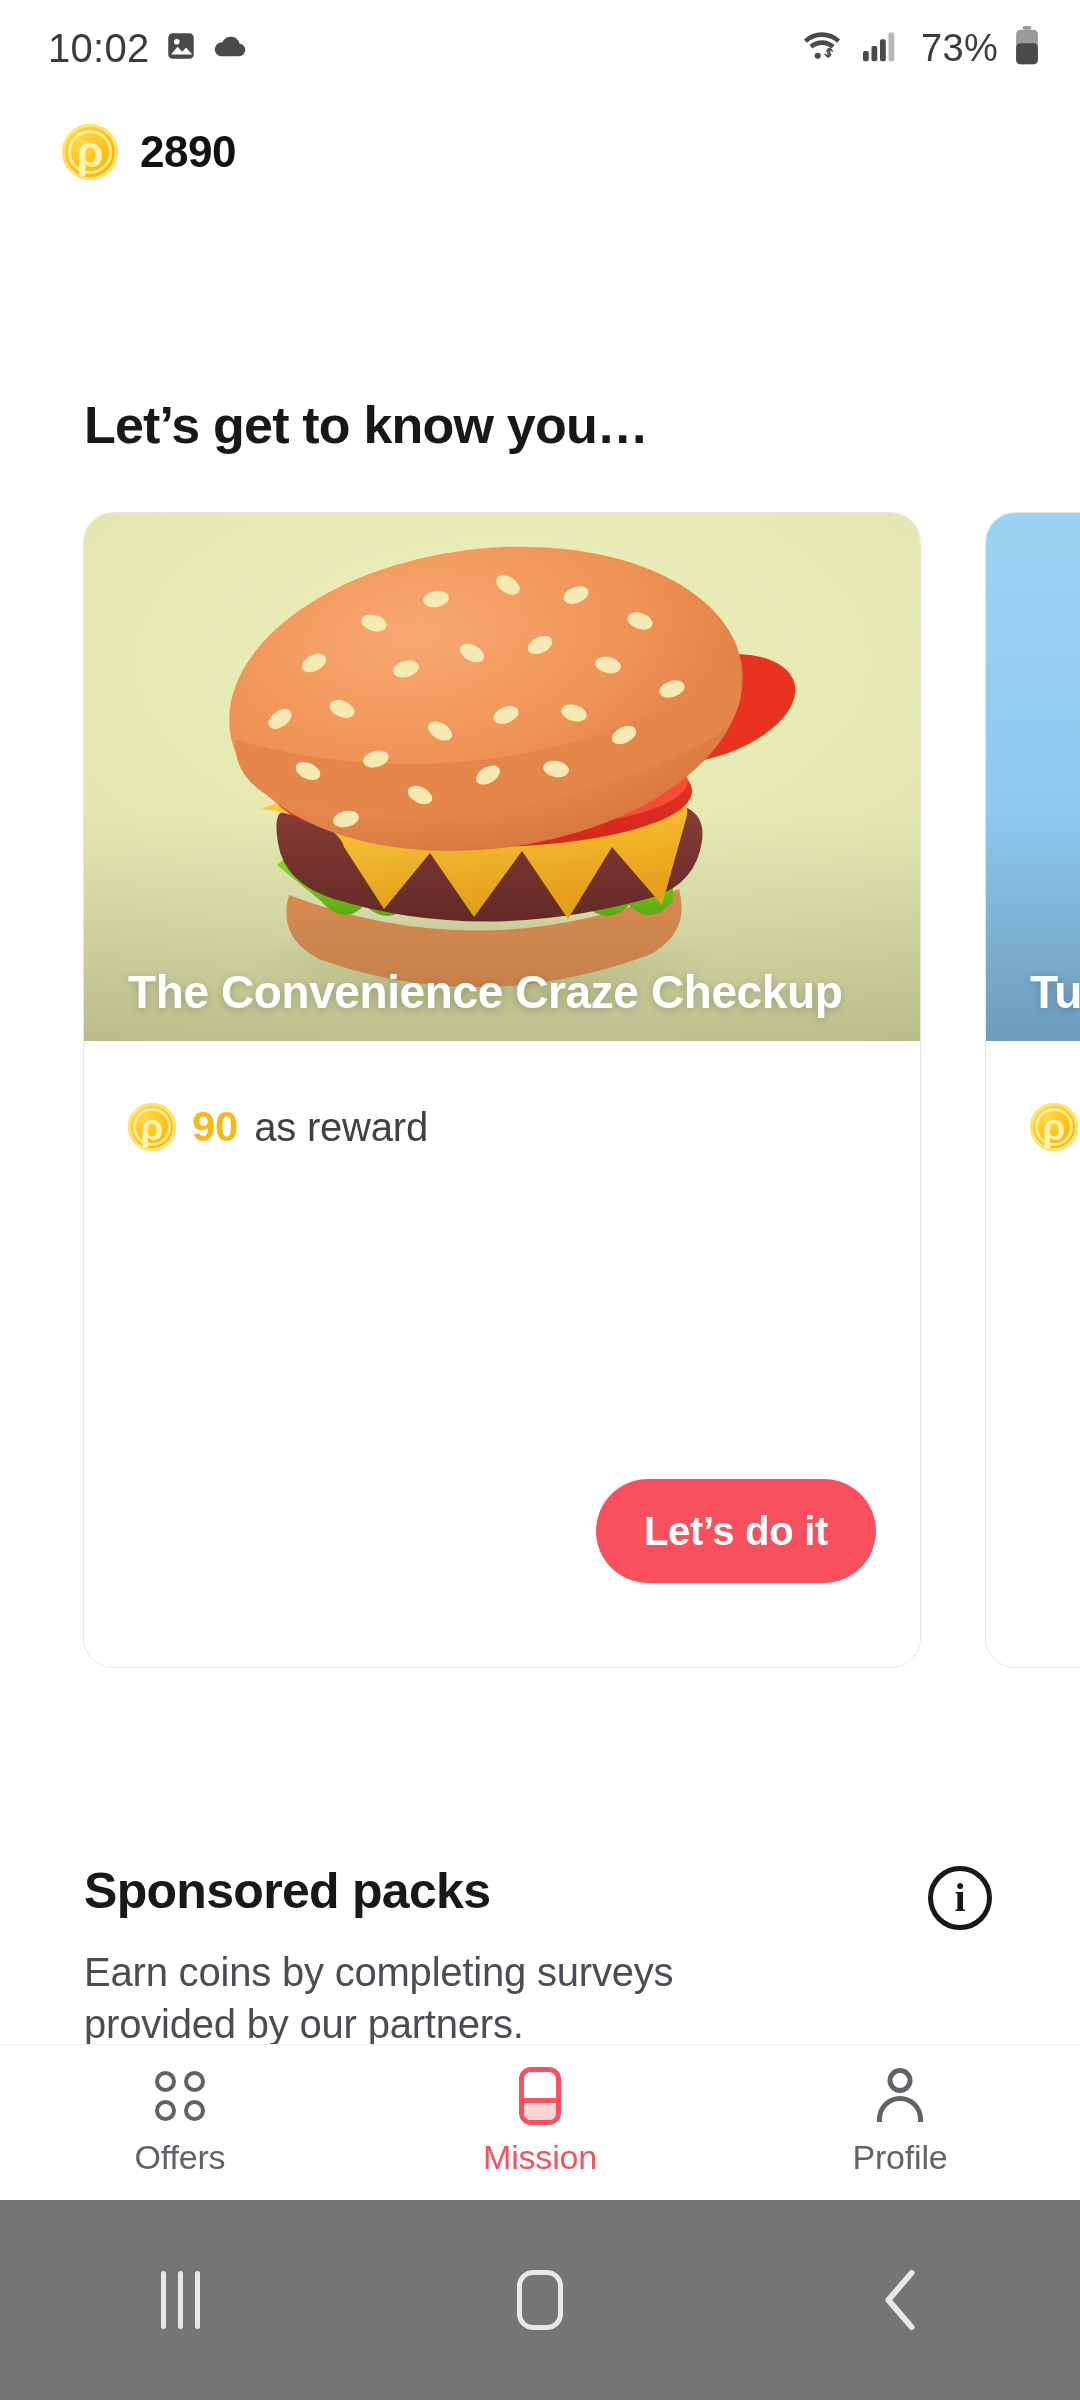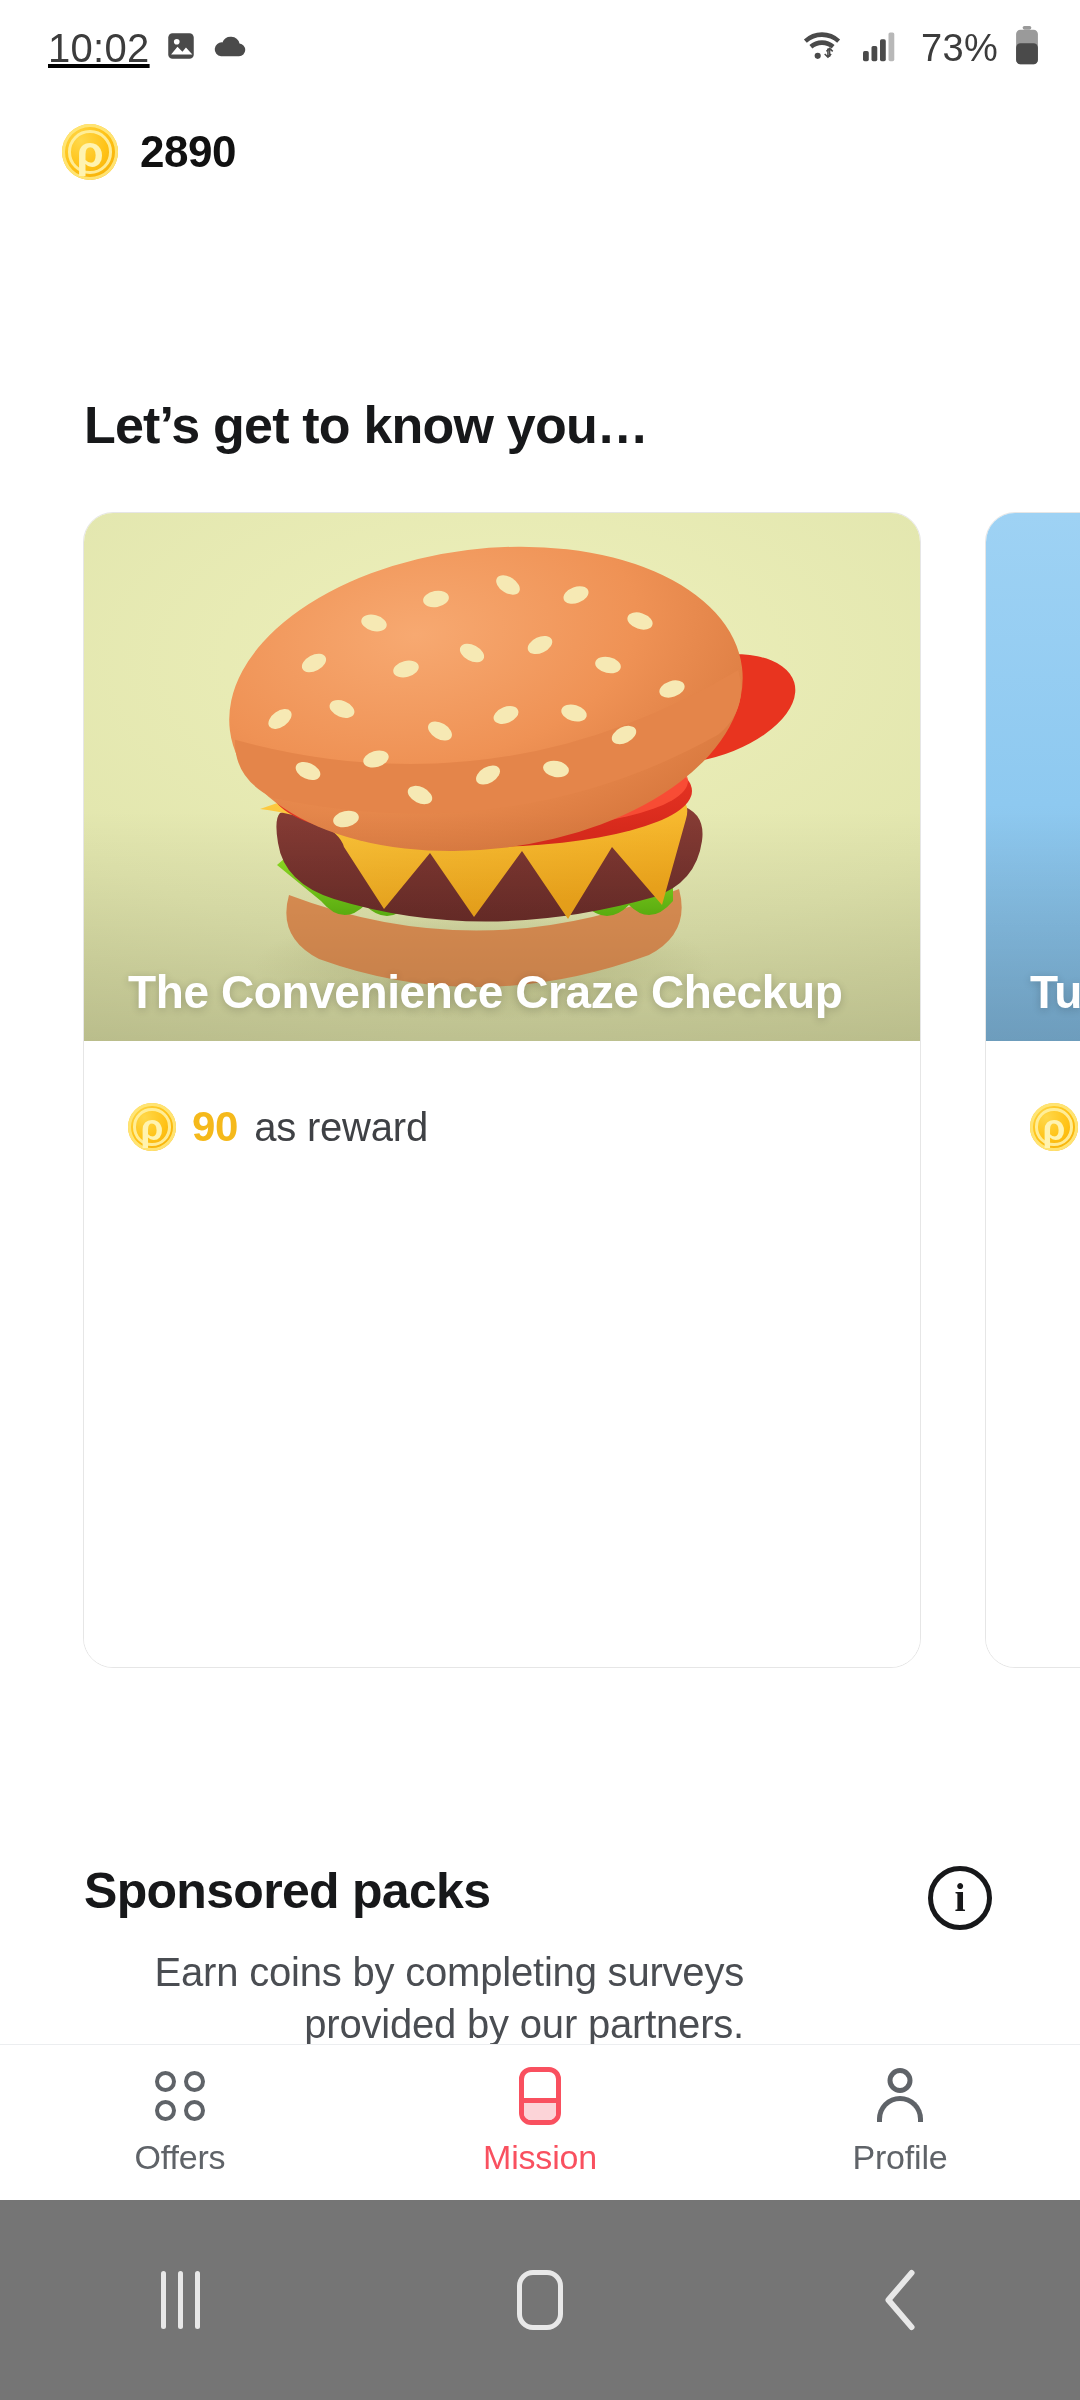--- a/index.html
+++ b/index.html
@@ -10,21 +10,21 @@
     overflow:hidden;
     position:relative;
   }
 
   
   .statusbar{
     position:absolute; top:0; left:0; width:1080px; height:96px;
     display:flex; align-items:center; justify-content:space-between;
     padding:0 40px 0 48px;
   }
-  .sb-left{ display:flex; align-items:center; gap:14px;text-decoration:underline; }
+  .sb-left{ display:flex; align-items:center; gap:14px; }
   .sb-clock{ font-size:40px; color:#3c3c3c; letter-spacing:0.3px; }
   .sb-right{ display:flex; align-items:center; gap:16px; }
   .sb-batt-text{ font-size:38px; color:#3c3c3c; margin-left:6px; letter-spacing:0.3px;}
 
   
   .coin-header{
     position:absolute; top:124px; left:62px;
     display:flex; align-items:center; gap:22px;
   }
   .coin{
@@ -134,21 +134,20 @@
     border:5px solid #17181a;
     display:flex; align-items:center; justify-content:center;
     margin-right:4px; margin-top:4px; flex:none;
     cursor:pointer;
   }
   .info-icon span{ font-size:40px; font-weight:bold; color:#17181a; line-height:1; font-family:"Liberation Serif", serif;}
   .sponsored-sub{
     margin-top:16px;
     font-size:40px; color:#4a4d52; line-height:1.30; letter-spacing:-0.2px;
     max-width:660px;
-    text-align:right;
   }
 
   
   .bottom-nav{
     position:absolute; left:0; bottom:200px; width:1080px; height:156px;
     background:#fff;
     border-top:1px solid #eceef0;
     display:flex; align-items:center;
   }
   .nav-item{
@@ -338,20 +337,21 @@
 
     <div class="card-body">
       <div class="reward-row">
         <span class="coin coin-sm">
           <span class="coin-ring"></span>
           <span class="pglyph">ρ</span>
         </span>
         <span class="reward-amount">90</span>
         <span class="reward-label">as reward</span>
       </div>
+      <button class="cta-button">Let’s do it</button>
     </div>
   </div>
 
   <div class="card card-2">
     <div class="card-media media-blue">
       <div class="card-media-overlay"></div>
       <div class="card-media-title">Tu</div>
     </div>
     <div class="card-body">
       <div class="reward-row">

